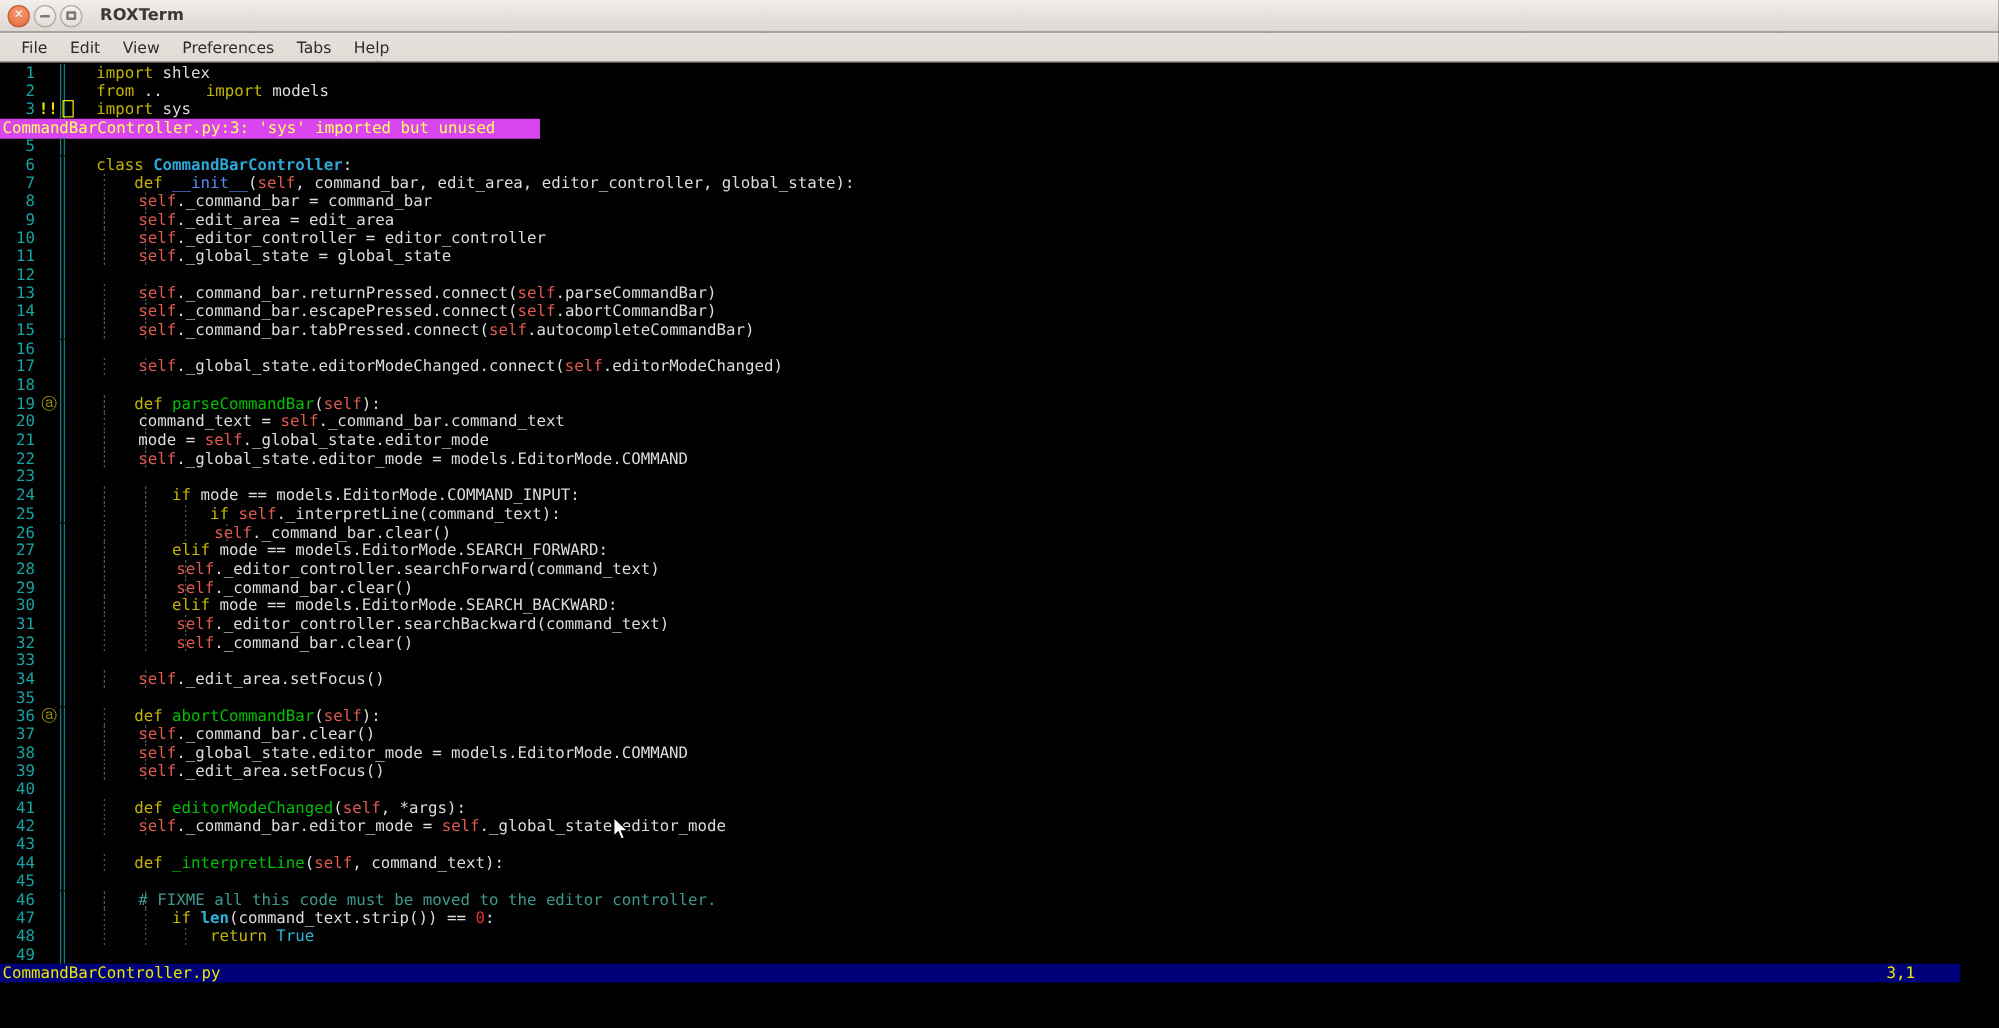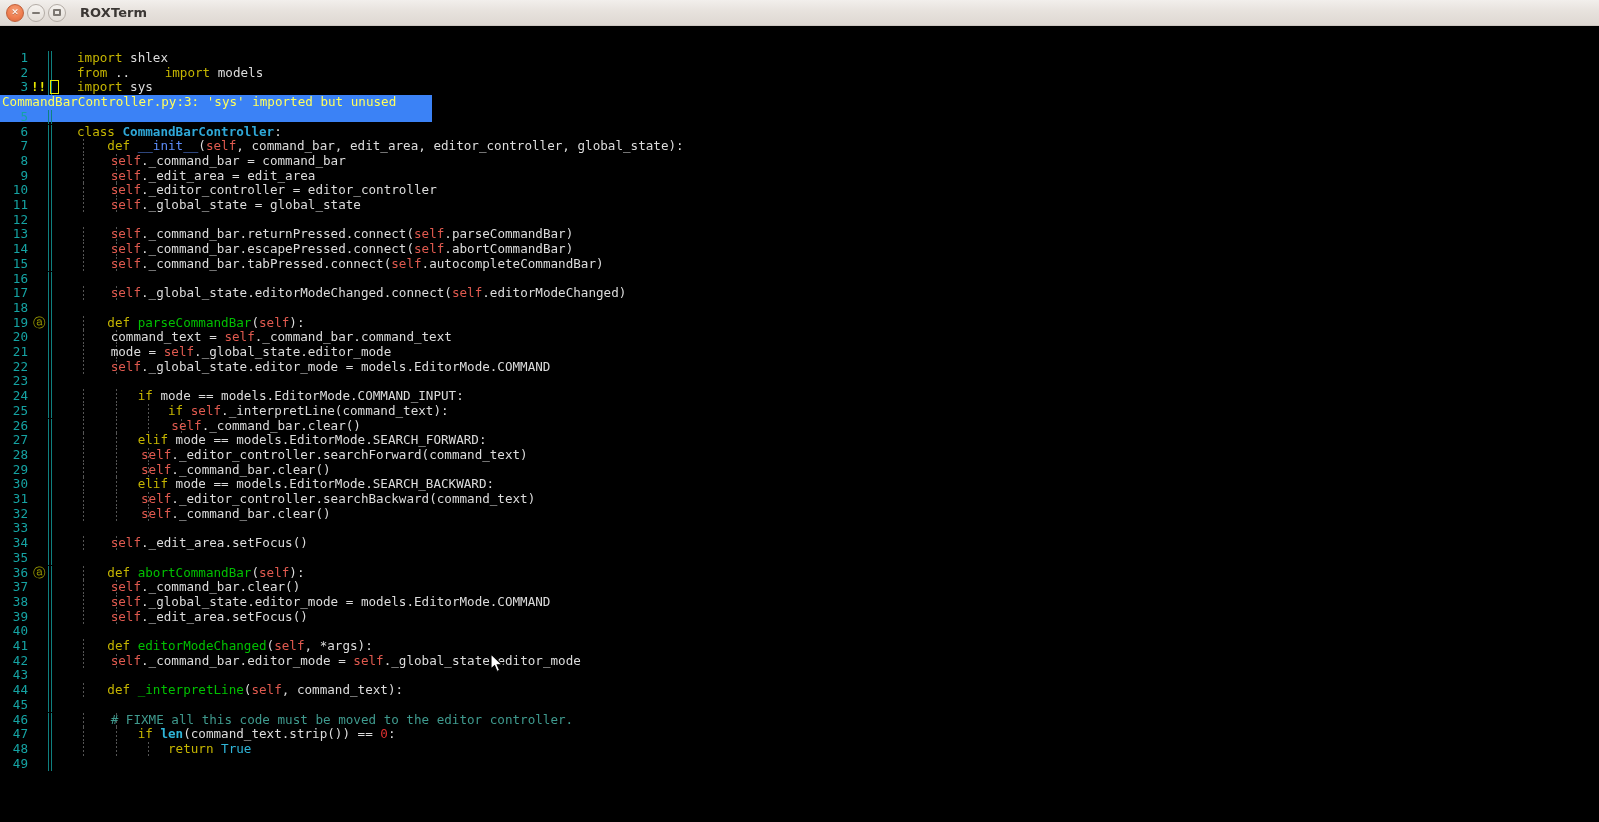--- a/index.html
+++ b/index.html
@@ -81,22 +81,22 @@
     box-sizing:border-box;pointer-events:none;
   }
   .code{position:absolute;left:50px;top:0;}
   .g{
     position:absolute;top:0;width:1px;height:14.7px;
     background:repeating-linear-gradient(to bottom,#555 0px,#555 2px,transparent 2px,transparent 4px);
   }
 
   
   .errline{
-    position:absolute;left:0;top:0;height:27px;
-    background:#3b82f6;color:#ffff5e;
+    position:absolute;left:0;top:0;height:16px;
+    background:#d946ef;color:#ffff5e;
     font-family:"DejaVu Sans Mono","Liberation Mono",monospace;
     font-size:12.6px;line-height:14.7px;white-space:pre;
     padding-left:2px;box-sizing:border-box;
   }
 
   
   .cur{
     position:absolute;width:9px;height:14px;
     border:1px solid #e8e800;box-sizing:border-box;
   }
@@ -139,22 +139,34 @@
       <div class="wbtn min">
         <span class="dash"></span>
       </div>
       <div class="wbtn max">
         <span class="sq"></span>
       </div>
     </div>
     <div class="wtitle">ROXTerm</div>
   </div>
 
+  <div class="menubar" id="menubar">
+      <div class="menuitem">File</div>
+      <div class="menuitem">Edit</div>
+      <div class="menuitem">View</div>
+      <div class="menuitem">Preferences</div>
+      <div class="menuitem">Tabs</div>
+      <div class="menuitem">Help</div>
+    </div>
 
   <div class="term">
     <div class="screen" id="screen"><div class="row" style="top: 0px; position: absolute; left: 0px; width: 1568px;"><span class="ln">1</span><span class="gutsep"></span><span class="code"><span class="t-kw">import</span><span class="t-plain"> shlex</span></span></div><div class="row" style="top: 14.7px; position: absolute; left: 0px; width: 1568px;"><span class="ln">2</span><span class="gutsep"></span><span class="code"><span class="t-kw">from</span><span class="t-plain"> .. </span><span class="t-kw">import</span><span class="t-plain"> models</span></span></div><div class="row" style="top: 29.4px; position: absolute; left: 0px; width: 1568px;"><span class="ln">3</span><span class="mk">!!</span><span class="gutsep"></span><span class="code"><span class="t-kw">import</span><span class="t-plain"> sys</span></span><span class="cur" style="left: 49.5px; top: 0px;"></span></div><div class="errline" style="top: 44.1px; width: 432.4px;">CommandBarController.py:3: 'sys' imported but unused</div><div class="row" style="top: 58.8px; position: absolute; left: 0px; width: 1568px;"><span class="ln">5</span><span class="gutsep"></span><span class="code"></span></div><div class="row" style="top: 73.5px; position: absolute; left: 0px; width: 1568px;"><span class="ln">6</span><span class="gutsep"></span><span class="code"><span class="t-kw">class</span><span class="t-plain"> </span><span class="t-cls">CommandBarController</span><span class="t-plain">:</span></span></div><div class="row" style="top: 88.2px; position: absolute; left: 0px; width: 1568px;"><span class="ln">7</span><span class="gutsep"></span><span class="g" style="left: 82.8px;"></span><span class="code"><span class="t-plain">    </span><span class="t-kw">def</span><span class="t-plain"> </span><span class="t-dunder">__init__</span><span class="t-plain">(</span><span class="t-self">self</span><span class="t-plain">, command_bar, edit_area, editor_controller, global_state):</span></span></div><div class="row" style="top: 102.9px; position: absolute; left: 0px; width: 1568px;"><span class="ln">8</span><span class="gutsep"></span><span class="g" style="left: 82.8px;"></span><span class="g" style="left: 115.6px;"></span><span class="code"><span class="t-plain">        </span><span class="t-self">self</span><span class="t-plain">._command_bar = command_bar</span></span></div><div class="row" style="top: 117.6px; position: absolute; left: 0px; width: 1568px;"><span class="ln">9</span><span class="gutsep"></span><span class="g" style="left: 82.8px;"></span><span class="g" style="left: 115.6px;"></span><span class="code"><span class="t-plain">        </span><span class="t-self">self</span><span class="t-plain">._edit_area = edit_area</span></span></div><div class="row" style="top: 132.3px; position: absolute; left: 0px; width: 1568px;"><span class="ln">10</span><span class="gutsep"></span><span class="g" style="left: 82.8px;"></span><span class="g" style="left: 115.6px;"></span><span class="code"><span class="t-plain">        </span><span class="t-self">self</span><span class="t-plain">._editor_controller = editor_controller</span></span></div><div class="row" style="top: 147px; position: absolute; left: 0px; width: 1568px;"><span class="ln">11</span><span class="gutsep"></span><span class="g" style="left: 82.8px;"></span><span class="g" style="left: 115.6px;"></span><span class="code"><span class="t-plain">        </span><span class="t-self">self</span><span class="t-plain">._global_state = global_state</span></span></div><div class="row" style="top: 161.7px; position: absolute; left: 0px; width: 1568px;"><span class="ln">12</span><span class="gutsep"></span><span class="code"></span></div><div class="row" style="top: 176.4px; position: absolute; left: 0px; width: 1568px;"><span class="ln">13</span><span class="gutsep"></span><span class="g" style="left: 82.8px;"></span><span class="g" style="left: 115.6px;"></span><span class="code"><span class="t-plain">        </span><span class="t-self">self</span><span class="t-plain">._command_bar.returnPressed.connect(</span><span class="t-self">self</span><span class="t-plain">.parseCommandBar)</span></span></div><div class="row" style="top: 191.1px; position: absolute; left: 0px; width: 1568px;"><span class="ln">14</span><span class="gutsep"></span><span class="g" style="left: 82.8px;"></span><span class="g" style="left: 115.6px;"></span><span class="code"><span class="t-plain">        </span><span class="t-self">self</span><span class="t-plain">._command_bar.escapePressed.connect(</span><span class="t-self">self</span><span class="t-plain">.abortCommandBar)</span></span></div><div class="row" style="top: 205.8px; position: absolute; left: 0px; width: 1568px;"><span class="ln">15</span><span class="gutsep"></span><span class="g" style="left: 82.8px;"></span><span class="g" style="left: 115.6px;"></span><span class="code"><span class="t-plain">        </span><span class="t-self">self</span><span class="t-plain">._command_bar.tabPressed.connect(</span><span class="t-self">self</span><span class="t-plain">.autocompleteCommandBar)</span></span></div><div class="row" style="top: 220.5px; position: absolute; left: 0px; width: 1568px;"><span class="ln">16</span><span class="gutsep"></span><span class="code"></span></div><div class="row" style="top: 235.2px; position: absolute; left: 0px; width: 1568px;"><span class="ln">17</span><span class="gutsep"></span><span class="g" style="left: 82.8px;"></span><span class="g" style="left: 115.6px;"></span><span class="code"><span class="t-plain">        </span><span class="t-self">self</span><span class="t-plain">._global_state.editorModeChanged.connect(</span><span class="t-self">self</span><span class="t-plain">.editorModeChanged)</span></span></div><div class="row" style="top: 249.9px; position: absolute; left: 0px; width: 1568px;"><span class="ln">18</span><span class="gutsep"></span><span class="code"></span></div><div class="row" style="top: 264.6px; position: absolute; left: 0px; width: 1568px;"><span class="ln">19</span><span class="fold">ⓐ</span><span class="gutsep"></span><span class="g" style="left: 82.8px;"></span><span class="code"><span class="t-plain">    </span><span class="t-kw">def</span><span class="t-plain"> </span><span class="t-fn">parseCommandBar</span><span class="t-plain">(</span><span class="t-self">self</span><span class="t-plain">):</span></span></div><div class="row" style="top: 279.3px; position: absolute; left: 0px; width: 1568px;"><span class="ln">20</span><span class="gutsep"></span><span class="g" style="left: 82.8px;"></span><span class="g" style="left: 115.6px;"></span><span class="code"><span class="t-plain">        command_text = </span><span class="t-self">self</span><span class="t-plain">._command_bar.command_text</span></span></div><div class="row" style="top: 294px; position: absolute; left: 0px; width: 1568px;"><span class="ln">21</span><span class="gutsep"></span><span class="g" style="left: 82.8px;"></span><span class="g" style="left: 115.6px;"></span><span class="code"><span class="t-plain">        mode = </span><span class="t-self">self</span><span class="t-plain">._global_state.editor_mode</span></span></div><div class="row" style="top: 308.7px; position: absolute; left: 0px; width: 1568px;"><span class="ln">22</span><span class="gutsep"></span><span class="g" style="left: 82.8px;"></span><span class="g" style="left: 115.6px;"></span><span class="code"><span class="t-plain">        </span><span class="t-self">self</span><span class="t-plain">._global_state.editor_mode = models.EditorMode.COMMAND</span></span></div><div class="row" style="top: 323.4px; position: absolute; left: 0px; width: 1568px;"><span class="ln">23</span><span class="gutsep"></span><span class="code"></span></div><div class="row" style="top: 338.1px; position: absolute; left: 0px; width: 1568px;"><span class="ln">24</span><span class="gutsep"></span><span class="g" style="left: 82.8px;"></span><span class="g" style="left: 115.6px;"></span><span class="code"><span class="t-plain">        </span><span class="t-kw">if</span><span class="t-plain"> mode == models.EditorMode.COMMAND_INPUT:</span></span></div><div class="row" style="top: 352.8px; position: absolute; left: 0px; width: 1568px;"><span class="ln">25</span><span class="gutsep"></span><span class="g" style="left: 82.8px;"></span><span class="g" style="left: 115.6px;"></span><span class="g" style="left: 148.4px;"></span><span class="code"><span class="t-plain">            </span><span class="t-kw">if</span><span class="t-plain"> </span><span class="t-self">self</span><span class="t-plain">._interpretLine(command_text):</span></span></div><div class="row" style="top: 367.5px; position: absolute; left: 0px; width: 1568px;"><span class="ln">26</span><span class="gutsep"></span><span class="g" style="left: 82.8px;"></span><span class="g" style="left: 115.6px;"></span><span class="g" style="left: 148.4px;"></span><span class="g" style="left: 181.2px;"></span><span class="code"><span class="t-plain">                </span><span class="t-self">self</span><span class="t-plain">._command_bar.clear()</span></span></div><div class="row" style="top: 382.2px; position: absolute; left: 0px; width: 1568px;"><span class="ln">27</span><span class="gutsep"></span><span class="g" style="left: 82.8px;"></span><span class="g" style="left: 115.6px;"></span><span class="code"><span class="t-plain">        </span><span class="t-kw">elif</span><span class="t-plain"> mode == models.EditorMode.SEARCH_FORWARD:</span></span></div><div class="row" style="top: 396.9px; position: absolute; left: 0px; width: 1568px;"><span class="ln">28</span><span class="gutsep"></span><span class="g" style="left: 82.8px;"></span><span class="g" style="left: 115.6px;"></span><span class="g" style="left: 148.4px;"></span><span class="code"><span class="t-plain">            </span><span class="t-self">self</span><span class="t-plain">._editor_controller.searchForward(command_text)</span></span></div><div class="row" style="top: 411.6px; position: absolute; left: 0px; width: 1568px;"><span class="ln">29</span><span class="gutsep"></span><span class="g" style="left: 82.8px;"></span><span class="g" style="left: 115.6px;"></span><span class="g" style="left: 148.4px;"></span><span class="code"><span class="t-plain">            </span><span class="t-self">self</span><span class="t-plain">._command_bar.clear()</span></span></div><div class="row" style="top: 426.3px; position: absolute; left: 0px; width: 1568px;"><span class="ln">30</span><span class="gutsep"></span><span class="g" style="left: 82.8px;"></span><span class="g" style="left: 115.6px;"></span><span class="code"><span class="t-plain">        </span><span class="t-kw">elif</span><span class="t-plain"> mode == models.EditorMode.SEARCH_BACKWARD:</span></span></div><div class="row" style="top: 441px; position: absolute; left: 0px; width: 1568px;"><span class="ln">31</span><span class="gutsep"></span><span class="g" style="left: 82.8px;"></span><span class="g" style="left: 115.6px;"></span><span class="g" style="left: 148.4px;"></span><span class="code"><span class="t-plain">            </span><span class="t-self">self</span><span class="t-plain">._editor_controller.searchBackward(command_text)</span></span></div><div class="row" style="top: 455.7px; position: absolute; left: 0px; width: 1568px;"><span class="ln">32</span><span class="gutsep"></span><span class="g" style="left: 82.8px;"></span><span class="g" style="left: 115.6px;"></span><span class="g" style="left: 148.4px;"></span><span class="code"><span class="t-plain">            </span><span class="t-self">self</span><span class="t-plain">._command_bar.clear()</span></span></div><div class="row" style="top: 470.4px; position: absolute; left: 0px; width: 1568px;"><span class="ln">33</span><span class="gutsep"></span><span class="code"></span></div><div class="row" style="top: 485.1px; position: absolute; left: 0px; width: 1568px;"><span class="ln">34</span><span class="gutsep"></span><span class="g" style="left: 82.8px;"></span><span class="g" style="left: 115.6px;"></span><span class="code"><span class="t-plain">        </span><span class="t-self">self</span><span class="t-plain">._edit_area.setFocus()</span></span></div><div class="row" style="top: 499.8px; position: absolute; left: 0px; width: 1568px;"><span class="ln">35</span><span class="gutsep"></span><span class="code"></span></div><div class="row" style="top: 514.5px; position: absolute; left: 0px; width: 1568px;"><span class="ln">36</span><span class="fold">ⓐ</span><span class="gutsep"></span><span class="g" style="left: 82.8px;"></span><span class="code"><span class="t-plain">    </span><span class="t-kw">def</span><span class="t-plain"> </span><span class="t-fn">abortCommandBar</span><span class="t-plain">(</span><span class="t-self">self</span><span class="t-plain">):</span></span></div><div class="row" style="top: 529.2px; position: absolute; left: 0px; width: 1568px;"><span class="ln">37</span><span class="gutsep"></span><span class="g" style="left: 82.8px;"></span><span class="g" style="left: 115.6px;"></span><span class="code"><span class="t-plain">        </span><span class="t-self">self</span><span class="t-plain">._command_bar.clear()</span></span></div><div class="row" style="top: 543.9px; position: absolute; left: 0px; width: 1568px;"><span class="ln">38</span><span class="gutsep"></span><span class="g" style="left: 82.8px;"></span><span class="g" style="left: 115.6px;"></span><span class="code"><span class="t-plain">        </span><span class="t-self">self</span><span class="t-plain">._global_state.editor_mode = models.EditorMode.COMMAND</span></span></div><div class="row" style="top: 558.6px; position: absolute; left: 0px; width: 1568px;"><span class="ln">39</span><span class="gutsep"></span><span class="g" style="left: 82.8px;"></span><span class="g" style="left: 115.6px;"></span><span class="code"><span class="t-plain">        </span><span class="t-self">self</span><span class="t-plain">._edit_area.setFocus()</span></span></div><div class="row" style="top: 573.3px; position: absolute; left: 0px; width: 1568px;"><span class="ln">40</span><span class="gutsep"></span><span class="code"></span></div><div class="row" style="top: 588px; position: absolute; left: 0px; width: 1568px;"><span class="ln">41</span><span class="gutsep"></span><span class="g" style="left: 82.8px;"></span><span class="code"><span class="t-plain">    </span><span class="t-kw">def</span><span class="t-plain"> </span><span class="t-fn">editorModeChanged</span><span class="t-plain">(</span><span class="t-self">self</span><span class="t-plain">, *args):</span></span></div><div class="row" style="top: 602.7px; position: absolute; left: 0px; width: 1568px;"><span class="ln">42</span><span class="gutsep"></span><span class="g" style="left: 82.8px;"></span><span class="g" style="left: 115.6px;"></span><span class="code"><span class="t-plain">        </span><span class="t-self">self</span><span class="t-plain">._command_bar.editor_mode = </span><span class="t-self">self</span><span class="t-plain">._global_state.editor_mode</span></span></div><div class="row" style="top: 617.4px; position: absolute; left: 0px; width: 1568px;"><span class="ln">43</span><span class="gutsep"></span><span class="code"></span></div><div class="row" style="top: 632.1px; position: absolute; left: 0px; width: 1568px;"><span class="ln">44</span><span class="gutsep"></span><span class="g" style="left: 82.8px;"></span><span class="code"><span class="t-plain">    </span><span class="t-kw">def</span><span class="t-plain"> </span><span class="t-fn">_interpretLine</span><span class="t-plain">(</span><span class="t-self">self</span><span class="t-plain">, command_text):</span></span></div><div class="row" style="top: 646.8px; position: absolute; left: 0px; width: 1568px;"><span class="ln">45</span><span class="gutsep"></span><span class="code"></span></div><div class="row" style="top: 661.5px; position: absolute; left: 0px; width: 1568px;"><span class="ln">46</span><span class="gutsep"></span><span class="g" style="left: 82.8px;"></span><span class="g" style="left: 115.6px;"></span><span class="code"><span class="t-plain">        </span><span class="t-com"># FIXME all this code must be moved to the editor controller.</span></span></div><div class="row" style="top: 676.2px; position: absolute; left: 0px; width: 1568px;"><span class="ln">47</span><span class="gutsep"></span><span class="g" style="left: 82.8px;"></span><span class="g" style="left: 115.6px;"></span><span class="code"><span class="t-plain">        </span><span class="t-kw">if</span><span class="t-plain"> </span><span class="t-builtin">len</span><span class="t-plain">(command_text.strip()) == </span><span class="t-num">0</span><span class="t-plain">:</span></span></div><div class="row" style="top: 690.9px; position: absolute; left: 0px; width: 1568px;"><span class="ln">48</span><span class="gutsep"></span><span class="g" style="left: 82.8px;"></span><span class="g" style="left: 115.6px;"></span><span class="g" style="left: 148.4px;"></span><span class="code"><span class="t-plain">            </span><span class="t-kw">return</span><span class="t-plain"> </span><span class="t-bool">True</span></span></div><div class="row" style="top: 705.6px; position: absolute; left: 0px; width: 1568px;"><span class="ln">49</span><span class="gutsep"></span><span class="code"></span></div></div>
+    <div class="statusbar" id="statusbar" style="top: 720.3px;">
+      <span class="sb-left">CommandBarController.py</span>
+      <span class="sb-right">3,1</span>
+    </div>
 
     <svg class="mouse" style="left:490px;top:602px;" width="14" height="20" viewBox="0 0 14 20">
       <path d="M1,1 L1,16 L4.6,12.6 L7,18.4 L9.6,17.3 L7.2,11.7 L12,11.5 Z" fill="#ffffff" stroke="#000000" stroke-width="1.1"></path>
     </svg>
   </div>
 
 </div>
 
 </body></html>

